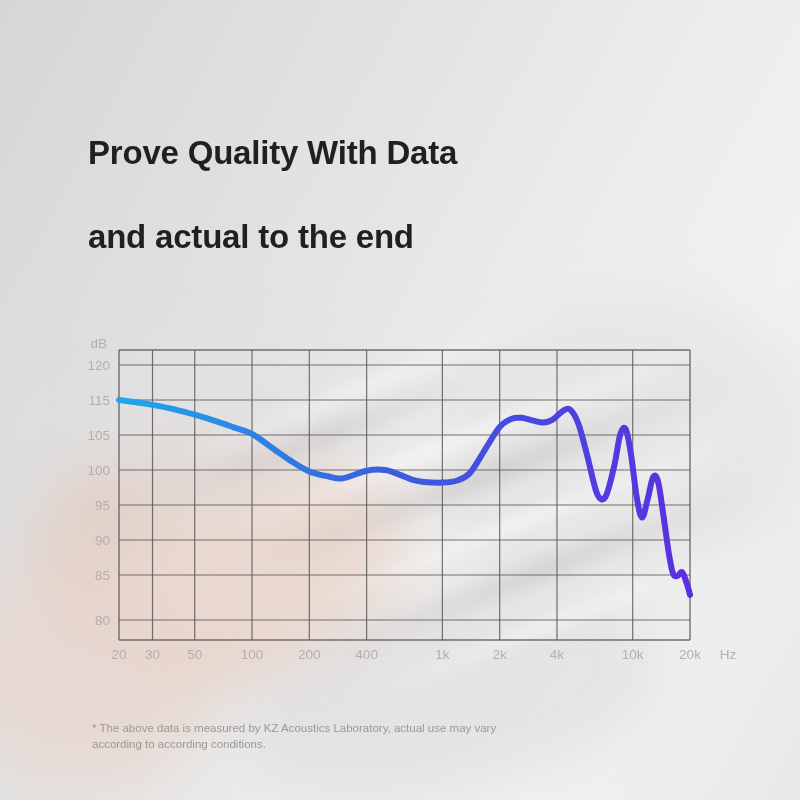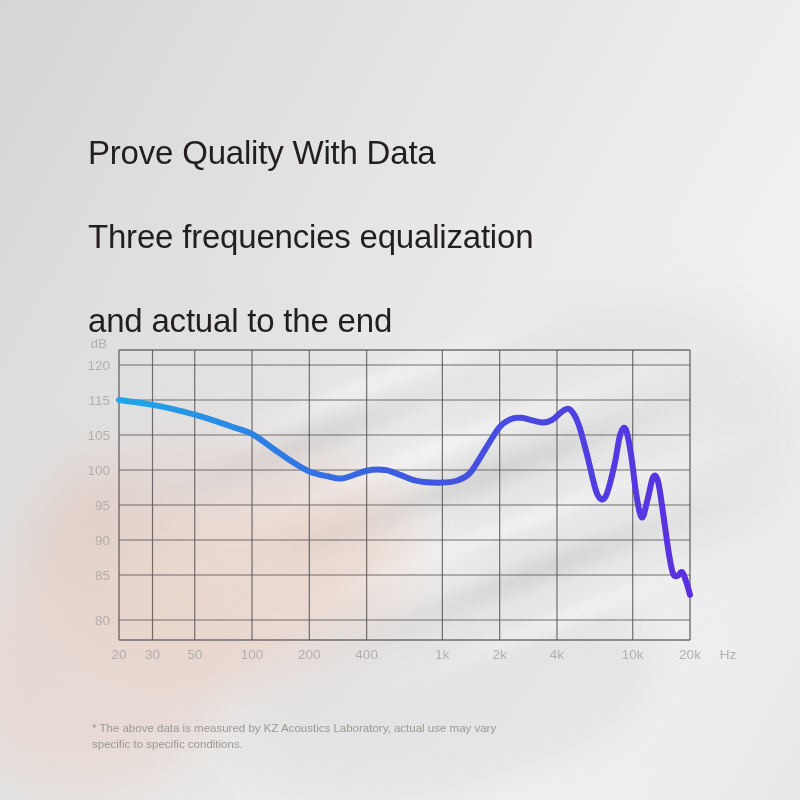--- a/index.html
+++ b/index.html
@@ -77,21 +77,21 @@
   .sh3 { left: 150px; top: 496px; width: 380px; height: 15px; transform: rotate(-21deg); }
 
   
   .headline {
     position: absolute;
     left: 88px;
     top: 90px;
     width: 660px;
     color: #231f20;
     font-size: 33px;
-    font-weight: 400;
+    font-weight: 700;
     line-height: 42px;
     letter-spacing: -0.2px;
     white-space: pre-line;
   }
   .headline .line { display: block; }
 
   
   .chart-wrap {
     position: absolute;
     left: 0;
@@ -128,21 +128,20 @@
     <div class="shade sh1"></div>
     <div class="shade sh2"></div>
     <div class="streak s4"></div>
     <div class="streak s1"></div>
     <div class="streak s2"></div>
     <div class="streak s3"></div>
   </div>
 
   <div class="headline">
     <span class="line">Prove Quality With Data</span>
-    <span class="line">Three frequencies equalization</span>
     <span class="line">and actual to the end</span>
   </div>
 
   <div class="chart-wrap">
     <svg class="chart" width="800" height="800" viewBox="0 0 800 800">
       <defs>
         <linearGradient id="curveGrad" x1="0" y1="0" x2="1" y2="0">
           <stop offset="0%" id="gstop0" stop-color="#1fa8e8"></stop>
           <stop offset="46%" id="gstop1" stop-color="#3a5fe0"></stop>
           <stop offset="100%" id="gstop2" stop-color="#5b2fe0"></stop>
@@ -195,16 +194,16 @@
           <text x="690" y="659" text-anchor="middle" fill="#b3afac" font-size="13.5" font-family="&quot;Liberation Sans&quot;, sans-serif">20k</text>
         </g>
       <text id="y-axis-title" x="107" y="348" text-anchor="end" fill="#b3afac" font-size="13.5" font-family="&quot;Liberation Sans&quot;, sans-serif">dB</text>
       <text id="x-axis-title" x="728" y="659" text-anchor="middle" fill="#b3afac" font-size="13.5" font-family="&quot;Liberation Sans&quot;, sans-serif">Hz</text>
       <path id="curve-path" fill="none" stroke="url(#curveGrad)" stroke-width="6" stroke-linecap="round" stroke-linejoin="round" d="M 119.00 400.00 C 122.07 400.41, 131.86 401.63, 137.45 402.45 C 143.03 403.27, 146.04 403.68, 152.52 404.90 C 158.99 406.13, 169.26 408.17, 176.30 409.80 C 183.33 411.43, 188.05 412.77, 194.74 414.70 C 201.43 416.63, 209.95 419.25, 216.43 421.35 C 222.90 423.45, 227.66 425.20, 233.59 427.30 C 239.53 429.40, 245.35 430.33, 252.04 433.95 C 258.73 437.57, 267.25 444.51, 273.72 449.00 C 280.20 453.49, 284.95 457.17, 290.89 460.90 C 296.82 464.63, 303.18 468.83, 309.33 471.40 C 315.48 473.97, 322.19 475.13, 327.78 476.30 C 333.36 477.47, 336.37 479.33, 342.85 478.40 C 349.32 477.47, 359.59 472.10, 366.63 470.70 C 373.67 469.30, 379.49 469.30, 385.07 470.00 C 390.66 470.70, 395.51 473.27, 400.15 474.90 C 404.78 476.53, 408.92 478.63, 412.89 479.80 C 416.85 480.97, 419.01 481.43, 423.93 481.90 C 428.84 482.37, 436.78 482.83, 442.37 482.60 C 447.96 482.37, 452.81 482.13, 457.44 480.50 C 462.08 478.87, 465.39 478.28, 470.18 472.80 C 474.98 467.32, 481.32 455.24, 486.23 447.60 C 491.15 439.96, 495.50 431.73, 499.67 426.95 C 503.83 422.17, 507.60 420.42, 511.22 418.90 C 514.83 417.38, 517.69 417.56, 521.35 417.85 C 525.01 418.14, 529.49 419.89, 533.18 420.65 C 536.88 421.41, 540.27 422.58, 543.53 422.40 C 546.79 422.23, 549.49 421.52, 552.72 419.60 C 555.96 417.67, 560.01 412.48, 562.94 410.85 C 565.87 409.22, 567.68 407.52, 570.29 409.80 C 572.91 412.08, 575.75 416.57, 578.65 424.50 C 581.55 432.43, 584.60 445.85, 587.68 457.40 C 590.75 468.95, 594.12 487.27, 597.10 493.80 C 600.07 500.33, 602.69 501.27, 605.55 496.60 C 608.41 491.93, 611.81 476.18, 614.26 465.80 C 616.71 455.42, 618.31 440.37, 620.24 434.30 C 622.16 428.23, 624.01 426.02, 625.81 429.40 C 627.61 432.78, 629.21 443.28, 631.03 454.60 C 632.85 465.92, 634.90 486.80, 636.74 497.30 C 638.58 507.80, 640.23 517.37, 642.07 517.60 C 643.91 517.83, 645.94 505.47, 647.77 498.70 C 649.61 491.93, 651.39 479.80, 653.11 477.00 C 654.83 474.20, 656.40 475.48, 658.12 481.90 C 659.84 488.32, 661.62 503.48, 663.42 515.50 C 665.22 527.52, 667.32 544.32, 668.93 554.00 C 670.54 563.68, 671.66 569.95, 673.09 573.60 C 674.52 577.25, 676.01 576.13, 677.53 575.90 C 679.05 575.67, 680.69 571.00, 682.20 572.20 C 683.72 573.40, 685.33 579.33, 686.63 583.10 C 687.92 586.87, 689.44 592.85, 690.00 594.80"></path>
     </svg>
   </div>
 
   <div class="footnote">
     <span>* The above data is measured by KZ Acoustics Laboratory, actual use may vary</span>
-    <span>specific to specific conditions.</span>
+    <span>according to according conditions.</span>
   </div>
 
 </div>
 
 </body></html>

